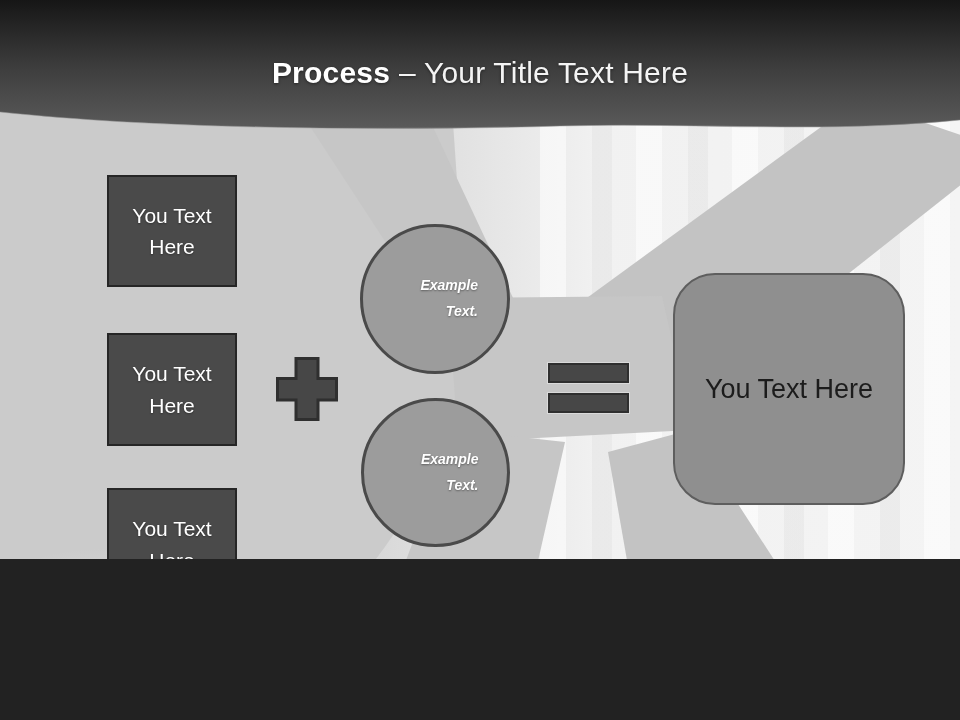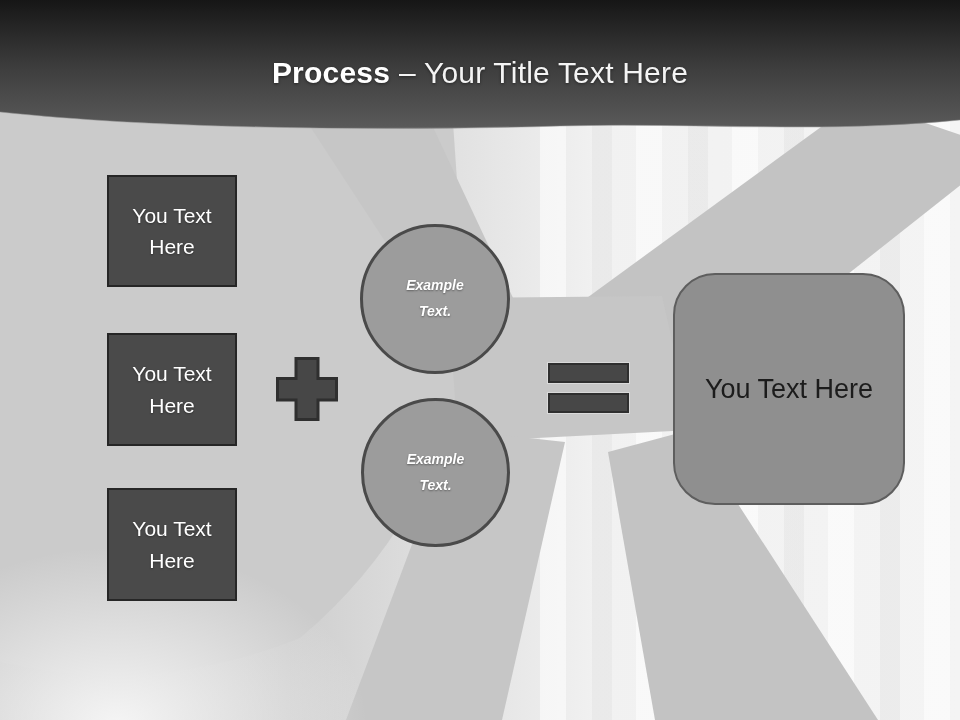--- a/index.html
+++ b/index.html
@@ -1,17 +1,17 @@
 <!DOCTYPE html>
 <html style="--header-top: #161616; --header-mid: #3f3f3f; --header-bottom: #5a5a5a; --box-fill: #4a4a4a; --box-border: #262626; --shape-fill: #474747; --shape-border: #2f2f2f; --circle-fill: #9c9c9c; --circle-border: #4a4a4a; --result-fill: #8f8f8f; --result-border: #5e5e5e; --silhouette: #c6c6c6; --title-text: #ffffff; --box-text: #ffffff; --result-text: #1c1c1c;"><head>
 <meta charset="utf-8">
 <style>
   html,body{margin:0;padding:0;background:#222;}
   .stage{
-    position:relative;width:960px;height:720px;overflow:hidden;
+    position:relative;width:960px;height:559px;overflow:hidden;
     font-family:"Liberation Sans",sans-serif;
     background:linear-gradient(90deg,#c9c9c9 0%,#cecece 30%,#e2e2e2 48%,#f1f1f1 62%,#f4f4f4 100%);
   }
   
   .bg-stripes{
     position:absolute;left:540px;top:0;width:420px;height:720px;opacity:.85;
     background:repeating-linear-gradient(90deg,
       rgba(255,255,255,.65) 0 26px, rgba(255,255,255,0) 26px 52px,
       rgba(219,219,219,.38) 52px 72px, rgba(255,255,255,0) 72px 96px);
   }
@@ -44,21 +44,21 @@
   .equals .bar{
     position:absolute;left:0;width:81px;height:20px;box-sizing:border-box;
     background:var(--shape-fill,#474747);border:2px solid var(--shape-border,#2f2f2f);
     box-shadow:0 0 0 1px rgba(255,255,255,.35);
   }
   .equals .bar.t{top:0;} .equals .bar.b{top:30px;}
   
   .circle{
     position:absolute;box-sizing:border-box;border-radius:50%;
     background:var(--circle-fill,#9c9c9c);border:3px solid var(--circle-border,#4a4a4a);
-    display:flex;align-items:center;justify-content:center;text-align:center;
+    display:flex;align-items:center;justify-content:center;text-align:right;
   }
   .circle.c1{left:360px;top:224px;width:150px;height:150px;}
   .circle.c2{left:361px;top:398px;width:149px;height:149px;}
   .circle .txt{
     width:86px;color:#fff;font-size:14px;font-weight:700;font-style:italic;
     line-height:1.85;text-shadow:0 1px 2px rgba(0,0,0,.4);
   }
   
   .result{
     position:absolute;left:673px;top:273px;width:232px;height:232px;box-sizing:border-box;

